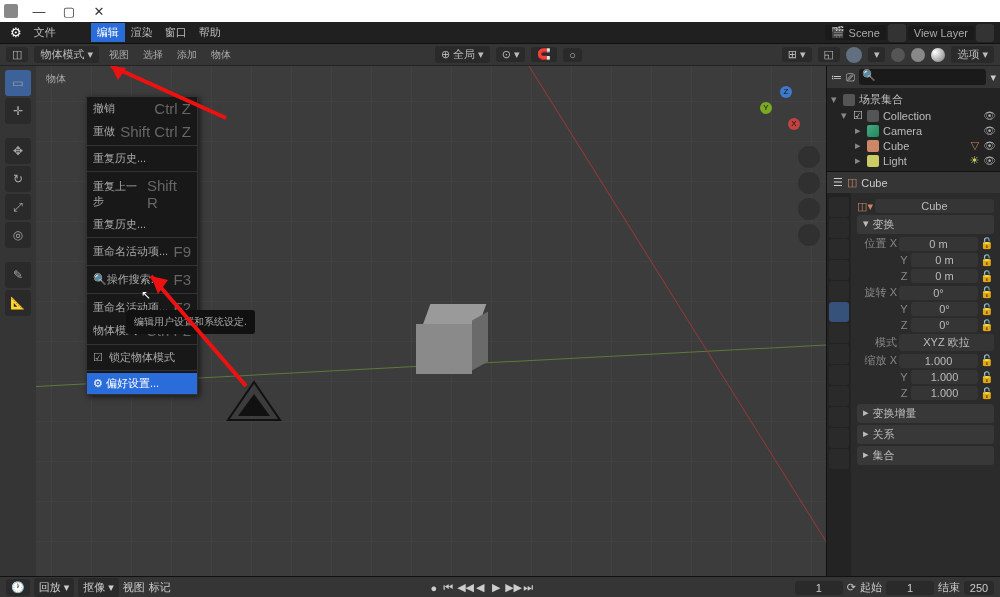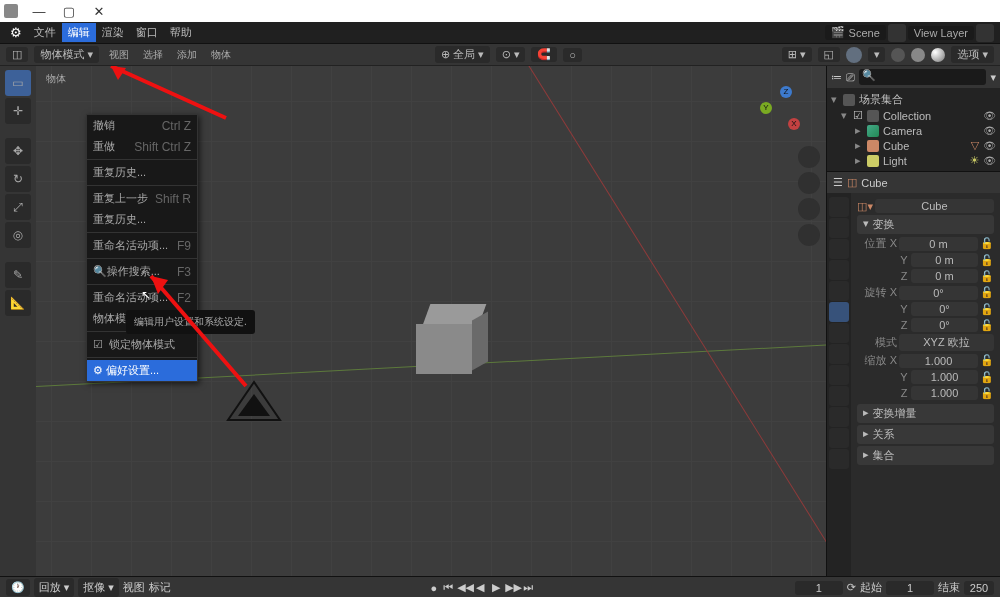--- a/index.html
+++ b/index.html
@@ -7,21 +7,21 @@
 
 
 .titlebar { height: 22px; background: #fff; display: flex; align-items: center; padding: 0 4px; color: #333; }
 .titlebar .logo { width: 14px; height: 14px; background: #888; border-radius: 2px; margin-right: 6px; }
 .titlebar .title { flex: 1; }
 .titlebar .wbtn { width: 30px; text-align: center; font-size: 13px; cursor: pointer; }
 
 
 .menubar { height: 22px; background: #202020; display: flex; align-items: center; padding: 0 4px; border-bottom: 1px solid #111; }
 .menubar .mbtn { padding: 2px 6px; color: #bbb; cursor: pointer; }
-.menubar .mbtn.active { background: #2b6cdb; color: #fff; }
+.menubar .mbtn.active { background: #2b6cdb; color: #fff; margin-left: 29px; }
 .menubar .mbtn.logo { color: #fff; font-size: 13px; }
 .menubar .tabs { display: flex; margin-left: 12px; gap: 2px; }
 .menubar .tab { padding: 3px 8px; color: #888; font-size: 10px; cursor: pointer; }
 .menubar .tab.active { background: #333; color: #ddd; border-radius: 3px 3px 0 0; }
 .menubar .tab.plus { color: #888; }
 .menubar .spacer { flex: 1; }
 .menubar .scene-box { background: #1a1a1a; padding: 1px 6px; border-radius: 3px; color: #aaa; display: flex; align-items: center; gap: 4px; }
 .menubar .iconbtn { width: 18px; height: 18px; background: #333; border-radius: 3px; margin: 0 2px; }
 
 
@@ -63,24 +63,24 @@
 
 .gizmo { position: absolute; right: 18px; top: 20px; width: 50px; height: 50px; }
 .gizmo .dot { position: absolute; width: 12px; height: 12px; border-radius: 50%; color: #111; font-size: 8px; text-align: center; line-height: 12px; }
 .gizmo .dx { background: #c24141; left: 30px; top: 32px; }
 .gizmo .dy { background: #7aaa22; left: 2px; top: 16px; }
 .gizmo .dz { background: #3d7acd; left: 22px; top: 0; }
 
 .viewport-iconcol { position: absolute; right: 6px; top: 80px; display: flex; flex-direction: column; gap: 4px; }
 .viewport-iconcol .vb { width: 22px; height: 22px; background: #303030; border-radius: 11px; }
 
-.dropdown { position: absolute; left: 50px; top: 48px; width: 112px; background: #181818; border: 1px solid #333; box-shadow: 2px 2px 6px rgba(0,0,0,.6); z-index: 100; }
+.dropdown { position: absolute; left: 50px; top: 30px; width: 112px; background: #181818; border: 1px solid #333; box-shadow: 2px 2px 6px rgba(0,0,0,.6); z-index: 100; }
 .dropdown .row { display: flex; align-items: center; padding: 3px 6px; color: #aaa; cursor: pointer; }
 .dropdown .row.hl { background: #2b6cdb; color: #fff; }
-.dropdown .row .sc { margin-left: auto; font-size: 12px; color: #666; }
+.dropdown .row .sc { margin-left: auto; font-size: 15px; color: #666; }
 .dropdown .sep { height: 1px; background: #333; margin: 2px 0; }
 .dropdown .chk { width: 12px; margin-right: 4px; }
 
 .tooltip { position: absolute; left: 90px; top: 244px; background: #111; padding: 5px 8px; border-radius: 3px; color: #aaa; font-size: 10px; z-index: 101; }
 
 .arrow { position: absolute; z-index: 200; }
 .arrow svg { overflow: visible; }
 
 
 .rightcol { width: 174px; background: #2b2b2b; display: flex; flex-direction: column; border-left: 1px solid #111; }

